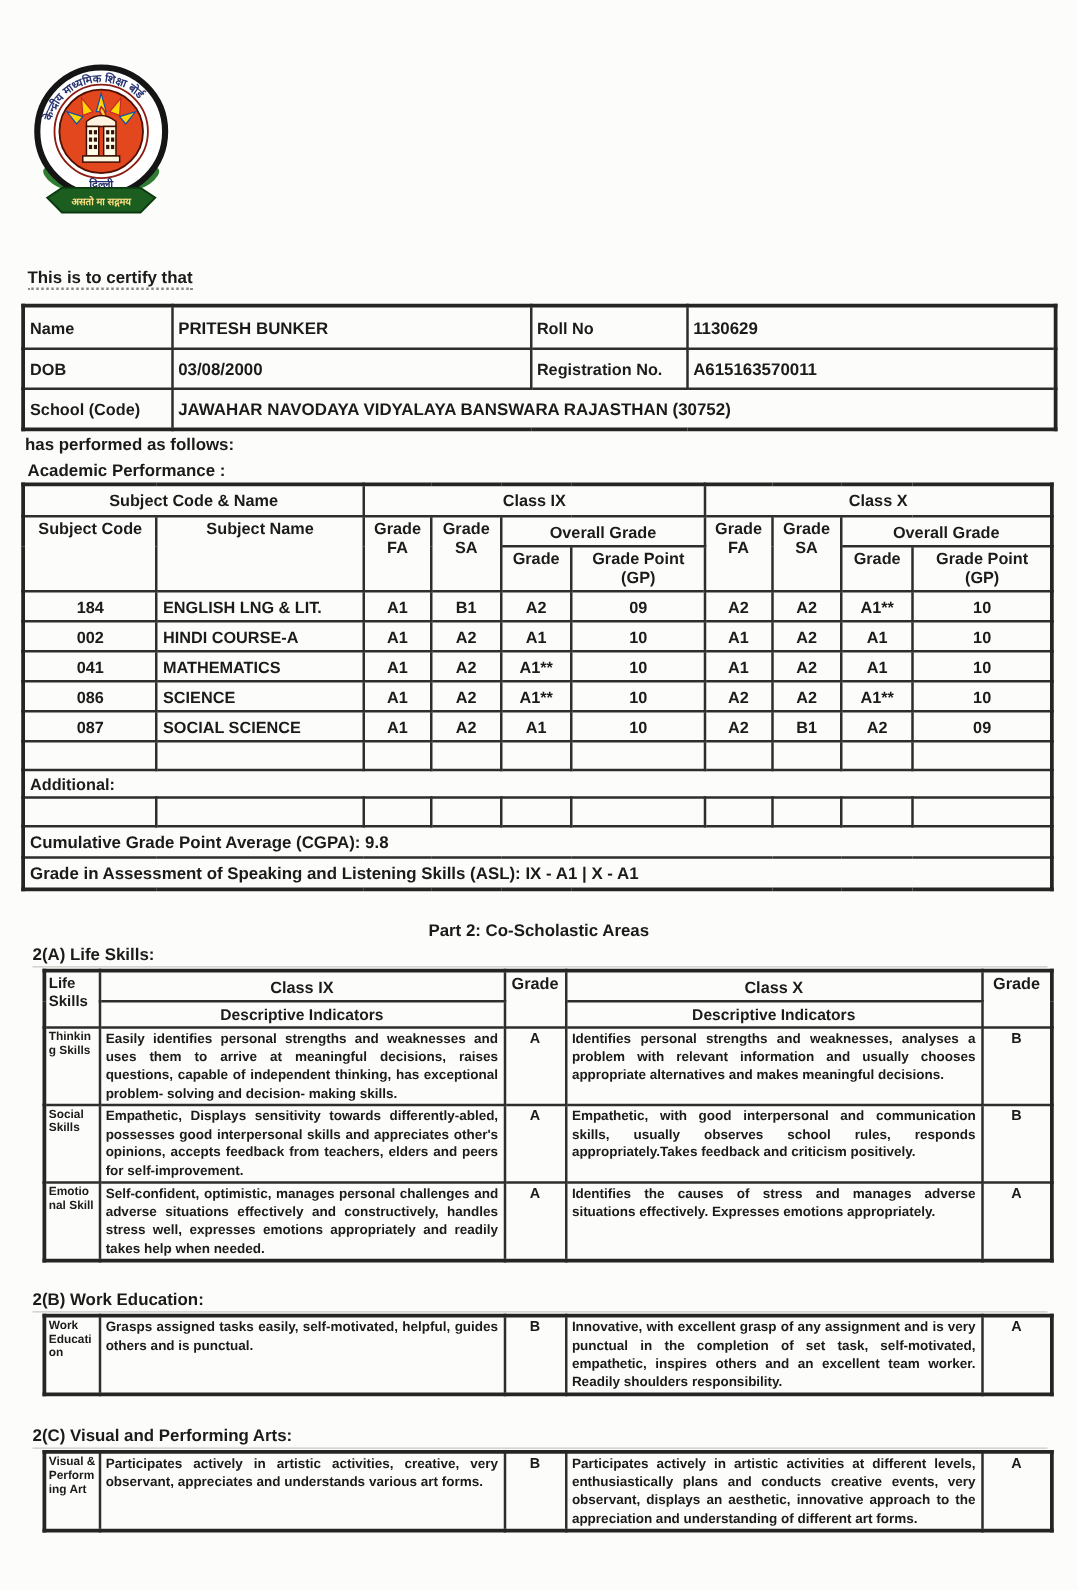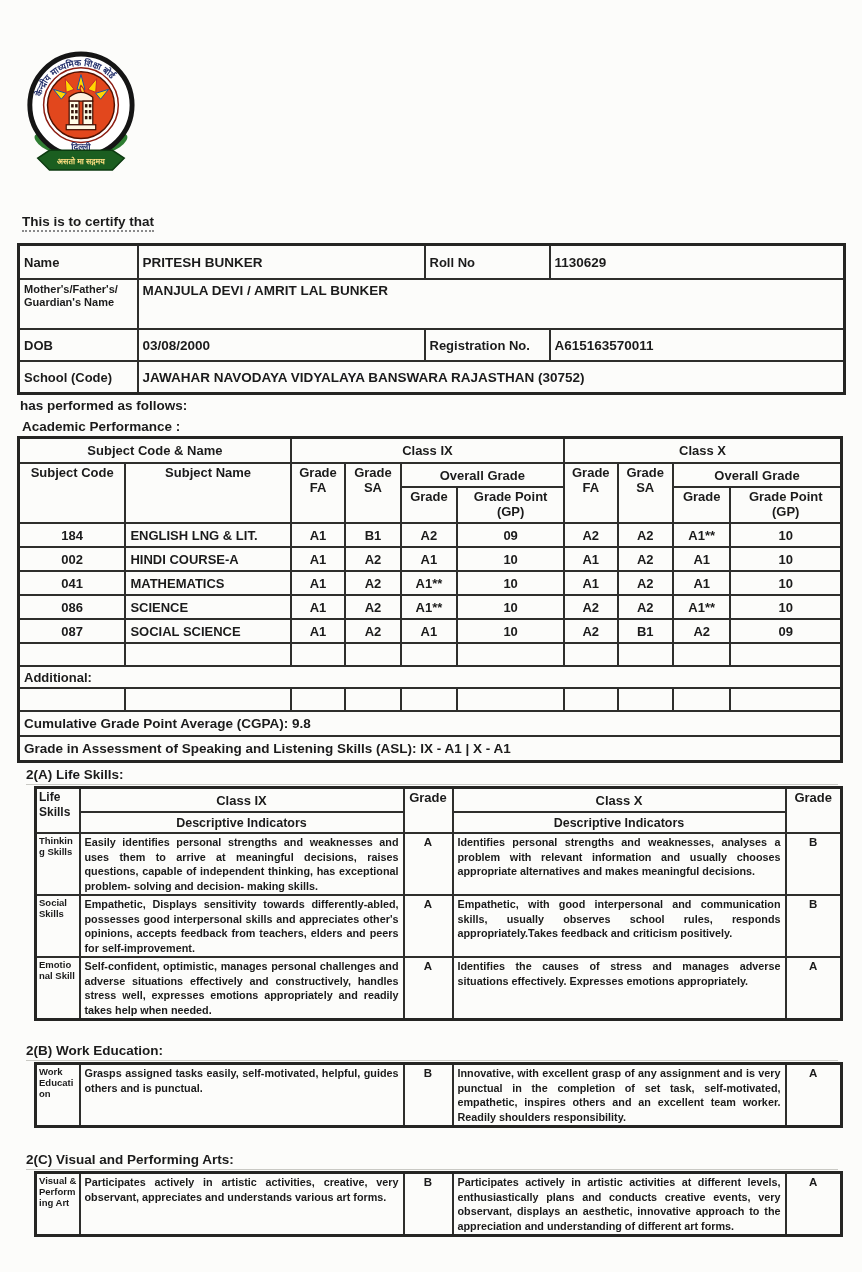--- a/index.html
+++ b/index.html
@@ -116,24 +116,20 @@
         <col style="width:125px">
         <col style="width:295px">
       </colgroup>
     <tbody>
         <tr class="r-name">
       <td class="stu-label">Name</td>
       <td>PRITESH BUNKER</td>
       <td class="stu-label">Roll No</td>
       <td>1130629</td>
     </tr>
-    <tr class="r-parent">
-      <td class="stu-label-small">Mother's/Father's/ Guardian's Name</td>
-      <td colspan="3">MANJULA DEVI / AMRIT LAL BUNKER</td>
-    </tr>
     <tr class="r-dob">
       <td class="stu-label">DOB</td>
       <td>03/08/2000</td>
       <td class="stu-label">Registration No.</td>
       <td>A615163570011</td>
     </tr>
     <tr class="r-school">
       <td class="stu-label">School (Code)</td>
       <td colspan="3">JAWAHAR NAVODAYA VIDYALAYA BANSWARA RAJASTHAN (30752)</td>
     </tr>
@@ -270,20 +266,21 @@
     </tr>
     <tr>
       <td colspan="10" class="sumrow">Cumulative Grade Point Average (CGPA): 9.8</td>
     </tr>
     <tr>
       <td colspan="10" class="sumrow">Grade in Assessment of Speaking and Listening Skills (ASL): IX - A1 | X - A1</td>
     </tr>
   </tbody>
     </table>
 
+  <div class="part-title" style="margin-top:24px">Part 2: Co-Scholastic Areas</div>
   <div class="sec-head" style="margin-top:4px">2(A) Life Skills:</div>
 
   <table class="co-table">
     <colgroup>
         <col style="width:44px">
         <col style="width:324px">
         <col style="width:49px">
         <col style="width:333px">
         <col style="width:56px">
       </colgroup>

